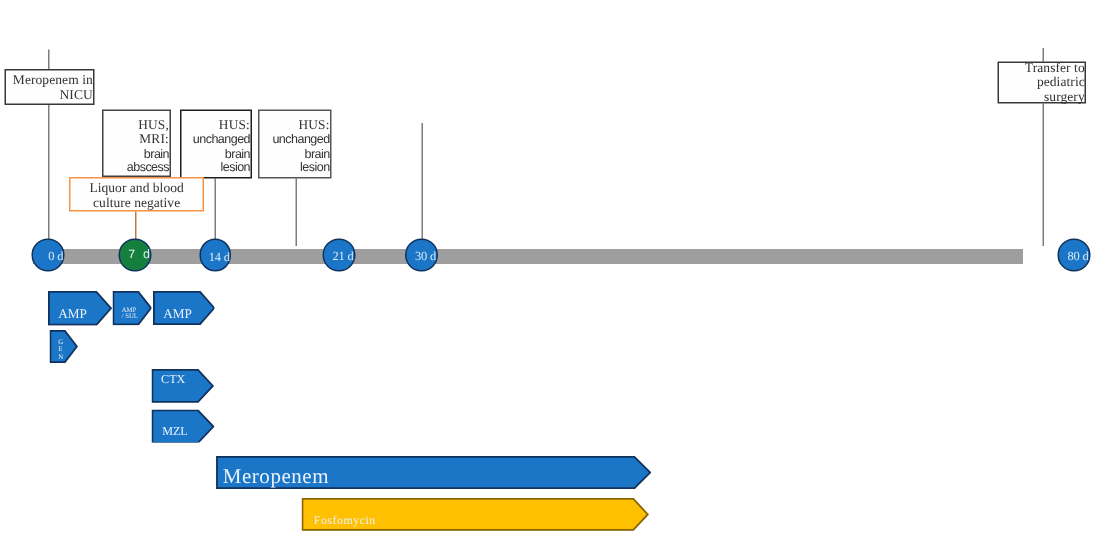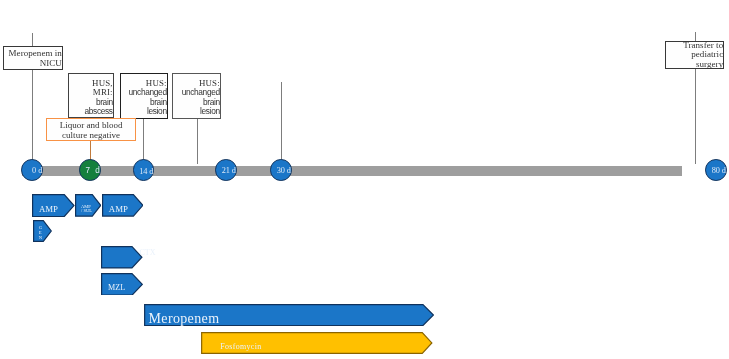--- a/index.html
+++ b/index.html
@@ -141,21 +141,21 @@
       <div class="atxt" style="font-size: 4.6px; line-height: 5.152px; left: 5.8px; top: 4.4641px;">
         <div>G</div>
         <div>E</div>
         <div>N</div>
       </div>
     </div>
     <div class="arrow" style="left: 101.3px; top: 246.3px; width: 41.5px; height: 22.5px;">
       <svg width="41.5" height="22.5" viewBox="0 0 41.5 22.5">
         <path d="M 0.6 0.6 L 31 0.6 L 40.9 11.25 L 31 21.9 L 0.6 21.9 Z" fill="#1b76c8" stroke="#10325c" stroke-width="1.2" stroke-linejoin="miter"></path>
       </svg>
-      <div class="atxt" style="font-size: 8.1px; line-height: 9.72px; left: 6.1px; top: 2px; margin-left: 32px;">
+      <div class="atxt" style="font-size: 8.1px; line-height: 9.72px; left: 6.1px; top: 2px;">
         <div>CTX</div>
       </div>
     </div>
     <div class="arrow" style="left: 101.3px; top: 272.6px; width: 41.9px; height: 22.8px;">
       <svg width="41.9" height="22.8" viewBox="0 0 41.9 22.8">
         <path d="M 0.6 0.6 L 31 0.6 L 41.3 11.4 L 31 22.2 L 0.6 22.2 Z" fill="#1b76c8" stroke="#10325c" stroke-width="1.2" stroke-linejoin="miter"></path>
       </svg>
       <div class="atxt" style="font-size: 8.1px; line-height: 9.72px; left: 6.8px; top: 10.5763px;">
         <div>MZL</div>
       </div>
@@ -165,17 +165,17 @@
         <path d="M 0.6 0.6 L 279 0.6 L 289.5 11.05 L 279 21.5 L 0.6 21.5 Z" fill="#1b76c8" stroke="#10325c" stroke-width="1.2" stroke-linejoin="miter"></path>
       </svg>
       <div class="atxt" style="font-size: 14px; letter-spacing: 0.36px; line-height: 9.48px; left: 5px; top: 10.4596px;">
         <div>Meropenem</div>
       </div>
     </div>
     <div class="arrow" style="left: 201.2px; top: 332px; width: 231.5px; height: 21.9px;">
       <svg width="231.5" height="21.9" viewBox="0 0 231.5 21.9">
         <path d="M 0.6 0.6 L 221.3 0.6 L 230.9 10.95 L 221.3 21.299999999999997 L 0.6 21.299999999999997 Z" fill="#ffc000" stroke="#8a6400" stroke-width="1.2" stroke-linejoin="miter"></path>
       </svg>
-      <div class="atxt" style="font-size: 7.9px; letter-spacing: 0.36px; line-height: 9.48px; left: 19px; top: 10.1596px;">
+      <div class="atxt" style="font-size: 7.9px; letter-spacing: 0.36px; line-height: 9.48px; left: 8px; top: 10.1596px;">
         <div>Fosfomycin</div>
       </div>
     </div>
   </div>
 
 </body></html>

